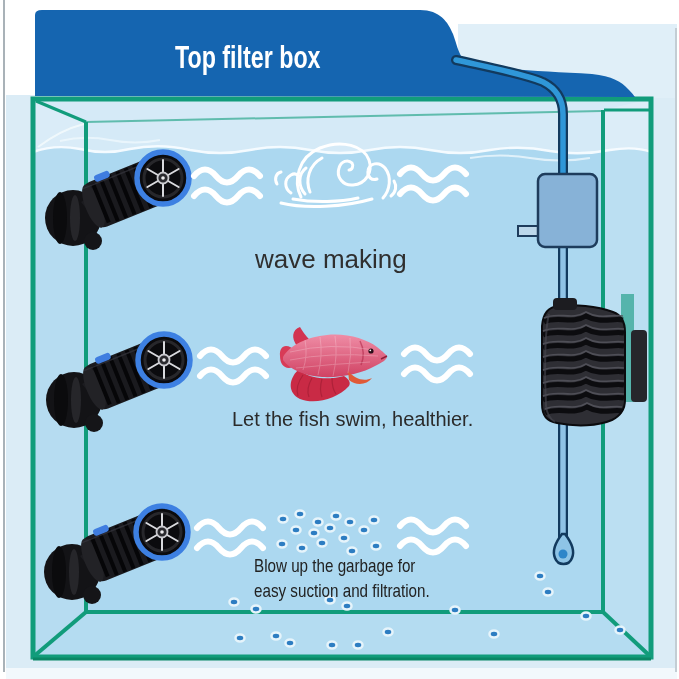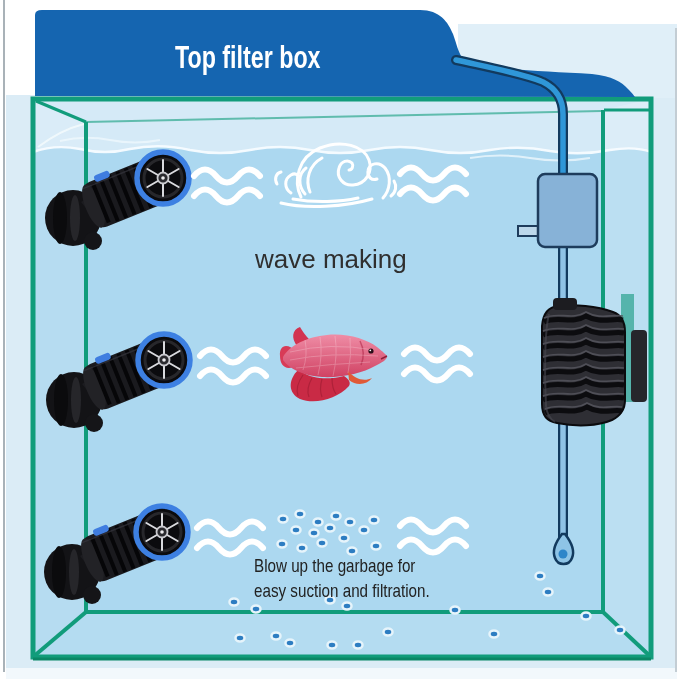--- a/index.html
+++ b/index.html
@@ -225,15 +225,16 @@
     <ellipse cx="358" cy="645" rx="4.5" ry="3.5"></ellipse>
     <ellipse cx="388" cy="632" rx="4.5" ry="3.5"></ellipse>
     <ellipse cx="494" cy="634" rx="4.5" ry="3.5"></ellipse>
     <ellipse cx="586" cy="616" rx="4.5" ry="3.5"></ellipse>
     <ellipse cx="620" cy="630" rx="4.5" ry="3.5"></ellipse>
   </g>
 </svg>
 
 <div class="cap" id="t-title">Top filter box</div>
 <div class="cap" id="t-wave">wave making</div>
+<div class="cap" id="t-fish">Let the fish swim, healthier.</div>
 <div class="cap" id="t-g1">Blow up the garbage for</div>
 <div class="cap" id="t-g2">easy suction and filtration.</div>
 </div>
 
 </body></html>

